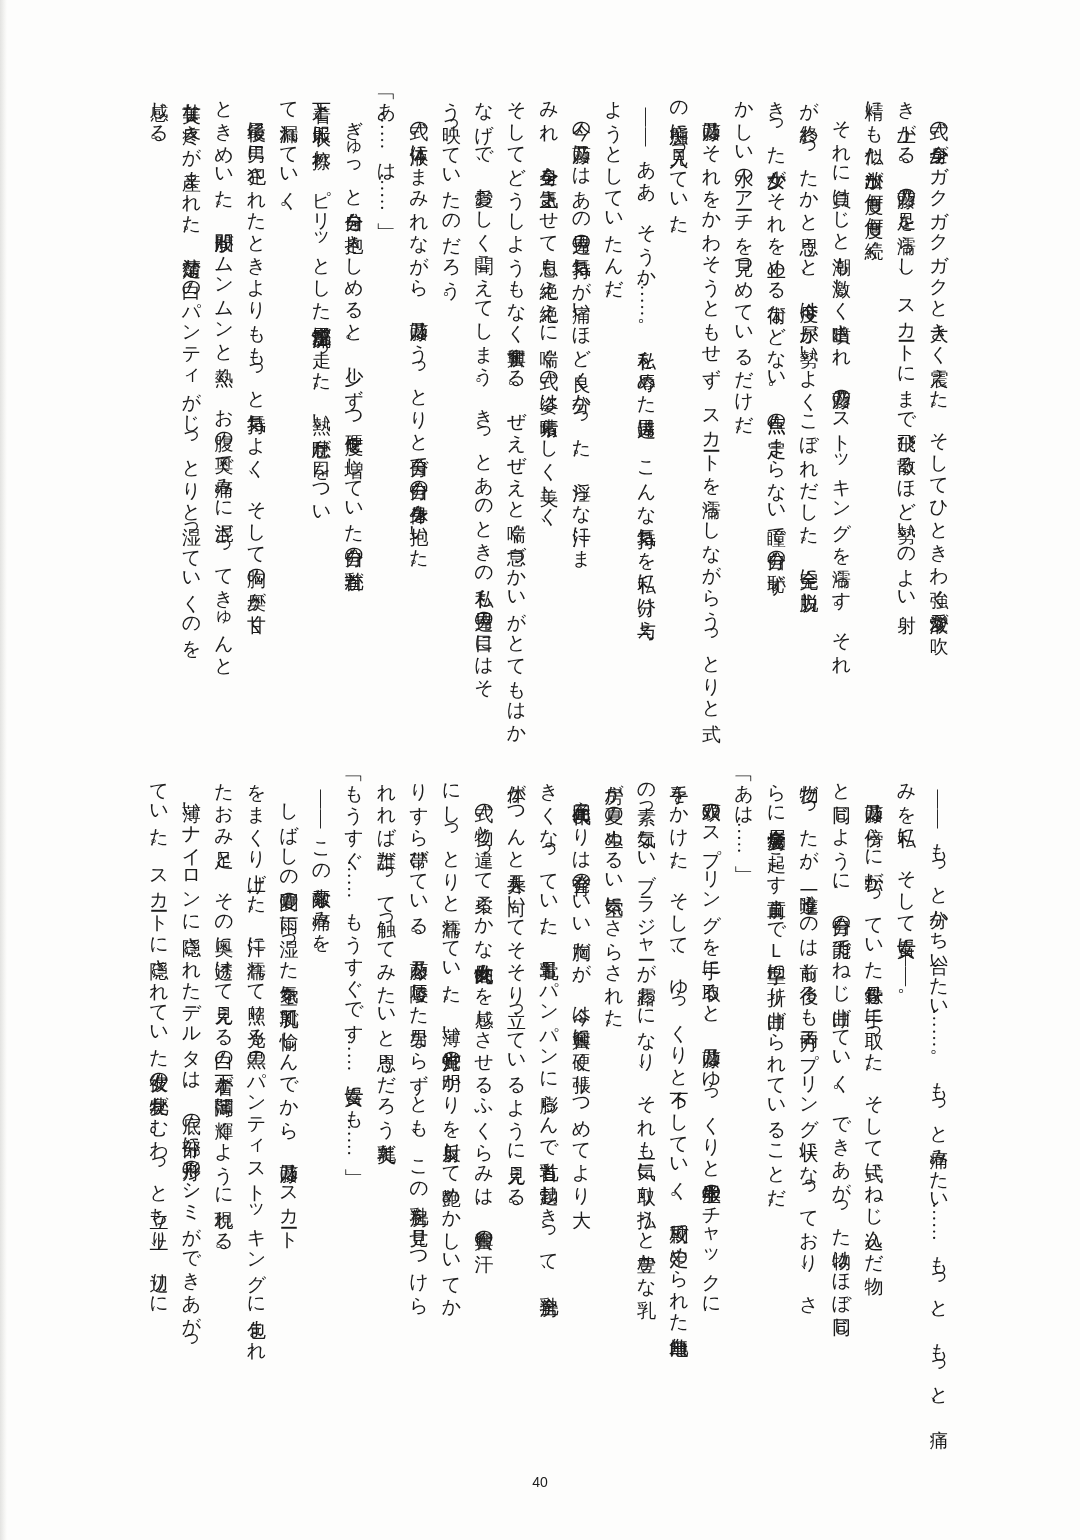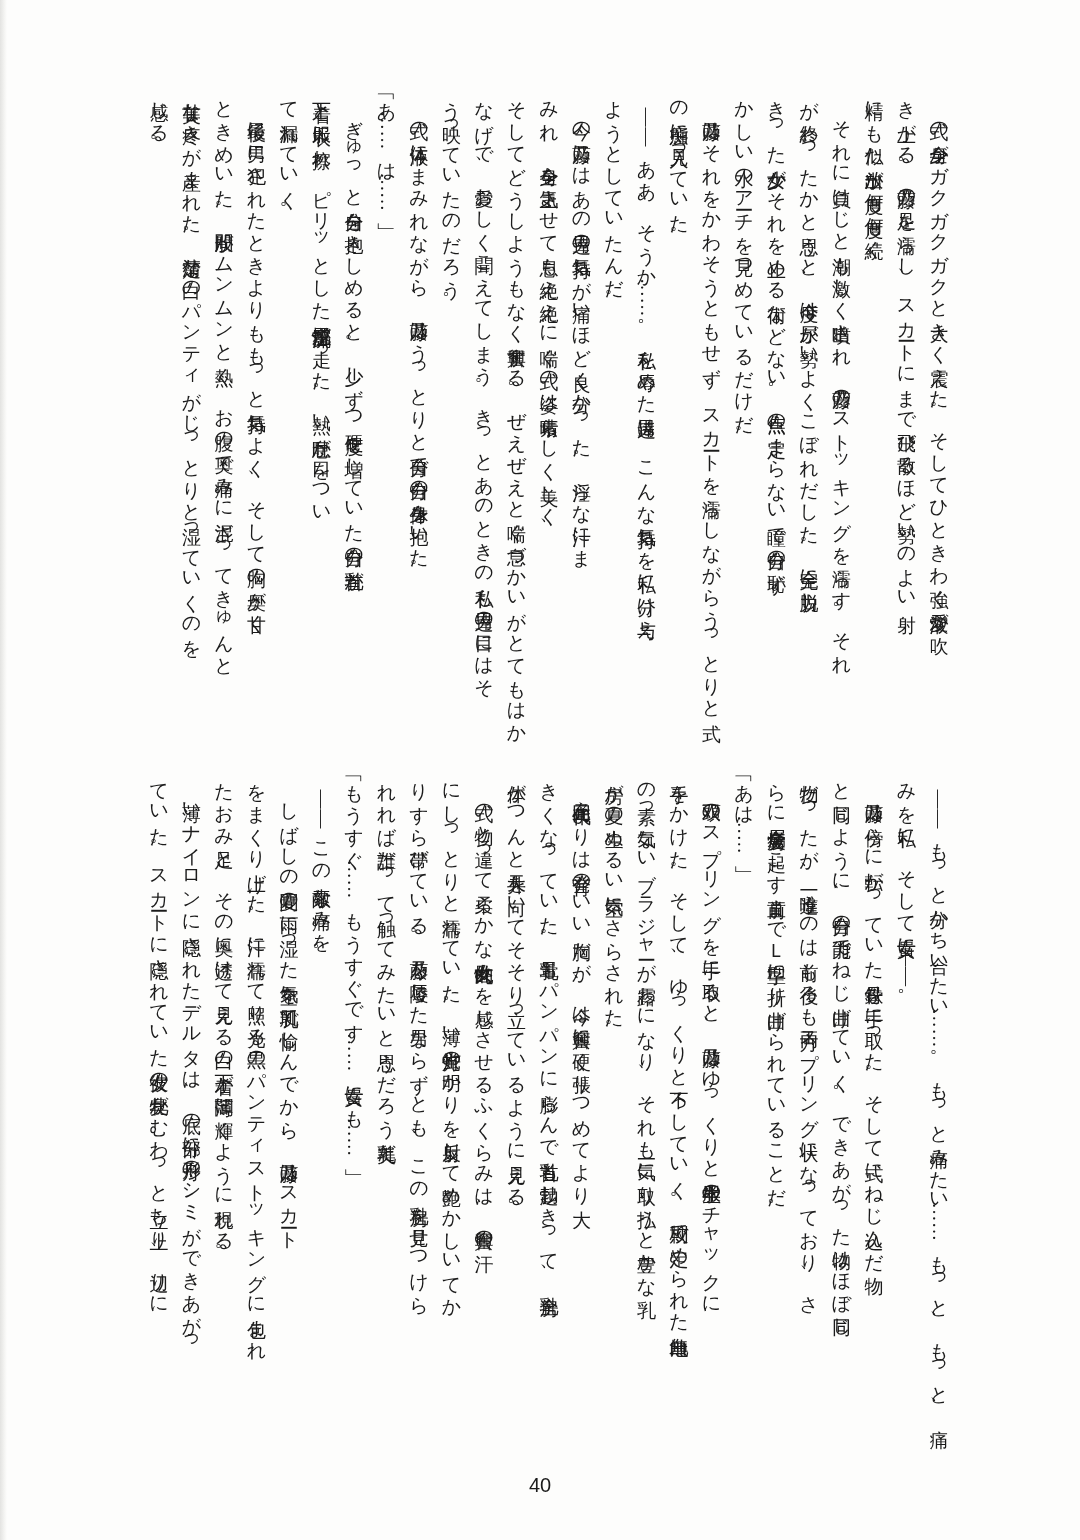--- a/index.html
+++ b/index.html
@@ -46,21 +46,21 @@
     margin: 0;
     padding: 0;
   }
   .page-number {
     position: absolute;
     top: 1474px;
     left: 0;
     width: 100%;
     text-align: center;
     font-family: "Liberation Sans", "DejaVu Sans", sans-serif;
-    font-size: 20px;
+    font-size: 14px;
     color: #1b1b1b;
   }
 </style>
 </head>
 <body>
 
 <div class="page">
   <div class="scan-edge"></div>
 
   <div class="vblock top-block" lang="ja">

